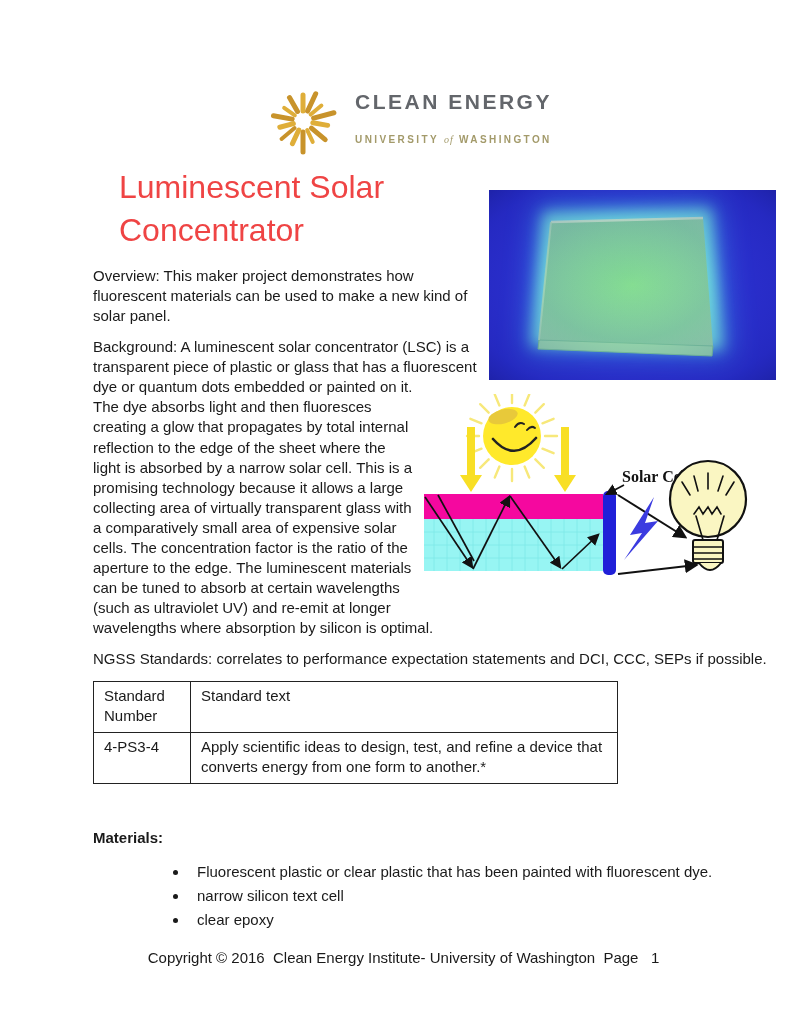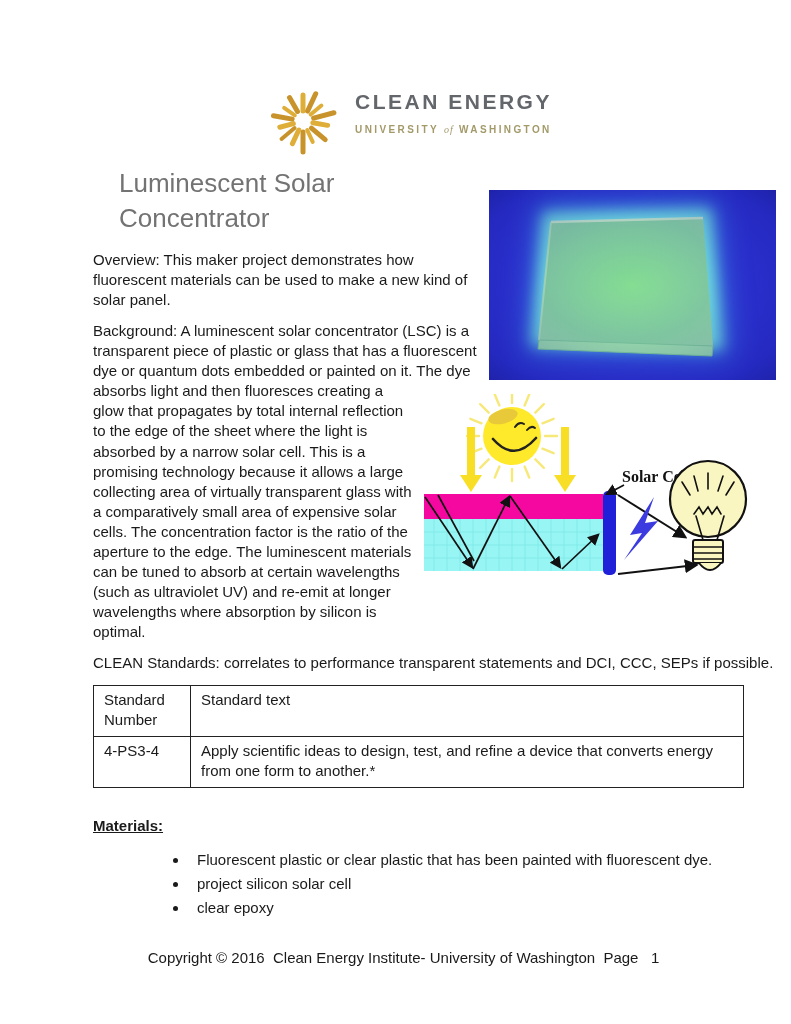--- a/index.html
+++ b/index.html
@@ -3,33 +3,33 @@
 <meta charset="utf-8">
 <style>
   html,body{margin:0;padding:0;background:#e8e8e8;}
   .page{width:791px;height:1024px;background:#fff;position:relative;margin:0 auto;
         font-family:"Liberation Sans",sans-serif;font-size:15px;line-height:1.34;color:#1a1a1a;
         overflow:hidden;box-sizing:border-box;}
   .logo-row{padding-top:84px;display:flex;justify-content:center;align-items:flex-start;gap:16px;padding-left:28px;}
   .logo-icon{width:72px;height:72px;flex:0 0 auto;}
   .logo-text{padding-top:6px;}
   .logo-main{font-size:21px;font-weight:700;letter-spacing:2.5px;color:#63666b;line-height:1.18;}
-  .logo-sub{margin-top:8px;font-size:10px;letter-spacing:2.4px;color:#a39a6a;font-weight:700;}
+  .logo-sub{margin-top:18px;font-size:10px;letter-spacing:2.4px;color:#a39a6a;font-weight:700;}
   .logo-sub .of{font-family:"Liberation Serif",serif;font-style:italic;text-transform:lowercase;letter-spacing:1px;font-weight:400;}
   .content{margin:10px 15px 0 93px;}
   .photo-float{float:right;width:287px;height:190px;margin:24px 0 8px 12px;}
   .diagram-float{float:right;clear:right;width:352px;height:205px;margin:6px 0 6px 10px;}
-  h1.title{font-size:26px;font-weight:400;margin:8px 0 14px 26px;color:#737373;}
+  h1.title{font-size:32px;font-weight:400;margin:8px 0 14px 26px;color:#ef4444;}
   p.body{margin:0 0 11px 0;}
   .b{font-weight:400;}
   .ngss{clear:both;margin-top:16px;}
-  table.std{width:651px;border-collapse:collapse;margin-top:10px;}
+  table.std{width:525px;border-collapse:collapse;margin-top:10px;}
   table.std td{border:1.5px solid #222;padding:4px 10px 6px 10px;vertical-align:top;font-weight:400;}
   td.c1{width:76px;}
-  .materials-h{margin-top:28px;font-weight:700;text-decoration:underline;}
+  .materials-h{margin-top:44px;font-weight:700;}
   ul.materials{margin:14px 0 2px 0;padding-left:96px;}
   ul.materials li{margin-bottom:4px;padding-left:8px;}
   .footer{position:absolute;left:16px;right:0;bottom:56px;text-align:center;white-space:pre-wrap;font-size:15px;}
   svg text{font-family:"Liberation Serif",serif;}
 </style>
 </head>
 <body>
 
 <div class="page">
 
@@ -160,39 +160,39 @@
           <path d="M266,101 L258,88 M274,97 L270,82 M284,95 L284,79 M294,97 L299,82 M302,101 L310,88"></path>
         </g>
       </g>
     </svg>
 
     <h1 class="title">Luminescent Solar Concentrator</h1>
 
     <p class="body"><span class="b">Overview:</span><span> This maker project demonstrates how fluorescent materials can be used to make a new kind of solar panel.</span></p>
     <p class="body"><span class="b">Background:</span><span> A luminescent solar concentrator (LSC) is a transparent piece of plastic or glass that has a </span><span class="b">fluorescent dye or quantum dots</span><span> embedded or painted on it. The dye absorbs light and then </span><span class="b">fluoresces</span><span> creating a glow that propagates </span><span class="b">by total internal reflection</span><span> to the edge of the sheet where the light is absorbed by a narrow solar cell. This is a promising technology because it allows a large collecting area of virtually transparent glass with a comparatively small area of expensive solar cells. The concentration factor is the ratio of the aperture to the edge. The luminescent materials can be tuned to absorb at certain wavelengths (such as ultraviolet UV) and re-emit at longer wavelengths where absorption by silicon is optimal.</span></p>
 
-    <p class="body ngss"><span class="b">CLEAN Standards:</span><span> correlates to performance transparent statements and DCI, CCC, SEPs if possible.</span></p>
+    <p class="body ngss"><span class="b">NGSS Standards:</span><span> correlates to performance expectation statements and DCI, CCC, SEPs if possible.</span></p>
 
     <table class="std">
       <tbody>
         <tr>
           <td class="c1">Standard Number</td>
           <td>Standard text</td>
         </tr>
         <tr>
           <td class="c1">4-PS3-4</td>
           <td>Apply scientific ideas to design, test, and refine a device that converts energy from one form to another.*</td>
         </tr>
       </tbody>
     </table>
 
     <div class="materials-h">Materials:</div>
     <ul class="materials">
       <li>Fluorescent plastic or clear plastic that has been painted with fluorescent dye.</li>
-      <li>project silicon solar cell</li>
+      <li>narrow silicon text cell</li>
       <li>clear epoxy</li>
 
     </ul>
 
   </div>
 
   <div class="footer">Copyright © 2016  Clean Energy Institute- University of Washington  Page   1</div>
 
 </div>
 

